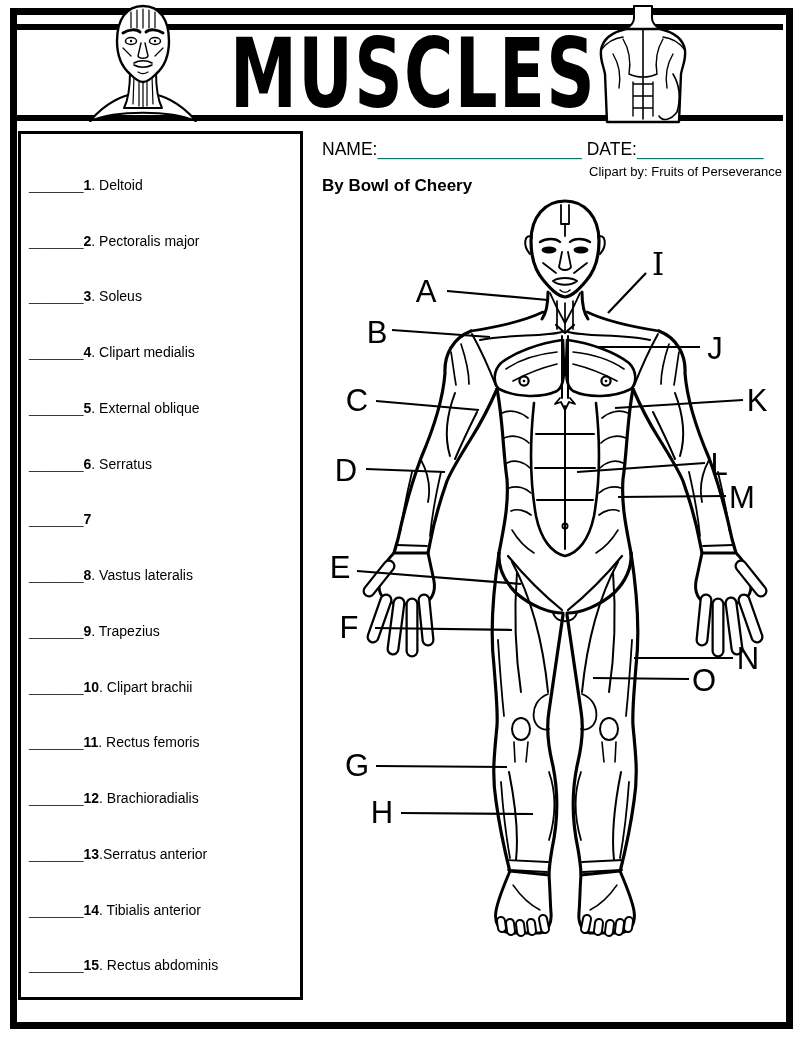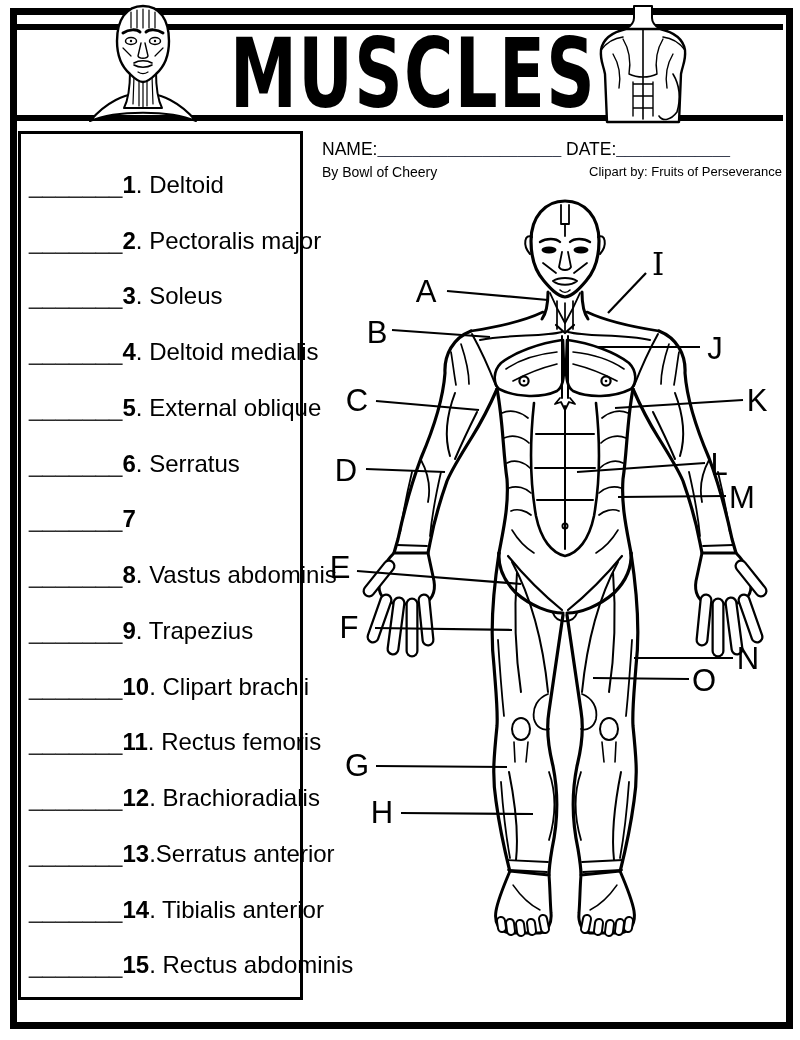--- a/index.html
+++ b/index.html
@@ -20,28 +20,28 @@
 
   .clipart { position:absolute; }
   .head-clip  { left:86px;  top:0;   width:114px; height:124px; }
   .torso-clip { left:593px; top:4px; width:100px; height:124px; }
 
   
   .list-box { position:absolute; left:18px; top:131px; width:285px; height:869px;
               border:3px solid #000; box-sizing:border-box; background:#fff; }
   .list { padding-top:23px; }
   .row  { height:55.75px; display:flex; align-items:center; padding-left:8px;
-          font-size:24px; white-space:pre; }
+          font-size:14px; white-space:pre; }
   .row .num { font-weight:bold; }
   .row .blank { color:#2b2b2b; }
 
   
   .info-row { position:absolute; left:322px; top:139px; font-size:17.5px; white-space:pre; }
-  .info-row .blank { color:#0f172a;font-family:Liberation Serif, serif; }
-  .byline  { position:absolute; left:322px; top:164px; font-size:14px; }
+  .info-row .blank { color:#0f766e; }
+  .byline  { position:absolute; left:322px; top:176px; font-size:17px;font-weight:bold; }
   .credit  { position:absolute; right:18px; top:164px; font-size:13px; }
 
   
   svg.figure { position:absolute; left:0; top:0; }
   .lbl  { font-family:"Liberation Sans", sans-serif; font-size:31px; fill:#000; }
   .lbl.serif { font-family:"DejaVu Serif", serif; }
   .ldr  { stroke:#000; stroke-width:2.2; }
 
   
   .fb path { stroke:#000; stroke-width:13; stroke-linecap:round; fill:none; }
@@ -89,25 +89,25 @@
       <path stroke-width="1.4" d="M40 80 L60 80 M40 92 L60 92 M40 104 L60 104 M40 78 L40 112 M60 78 L60 112"></path>
       <path stroke-width="1.6" d="M80 70 C86 80 88 94 84 108 C78 116 70 118 66 112"></path>
     </g>
   </svg>
 
   <div class="list-box">
     <div class="list">
         <div class="row"><span class="blank">_______</span><span class="num">1</span><span>. Deltoid</span></div>
         <div class="row"><span class="blank">_______</span><span class="num">2</span><span>. Pectoralis major</span></div>
         <div class="row"><span class="blank">_______</span><span class="num">3</span><span>. Soleus</span></div>
-        <div class="row"><span class="blank">_______</span><span class="num">4</span><span>. Deltoid medialis</span></div>
+        <div class="row"><span class="blank">_______</span><span class="num">4</span><span>. Clipart medialis</span></div>
         <div class="row"><span class="blank">_______</span><span class="num">5</span><span>. External oblique</span></div>
         <div class="row"><span class="blank">_______</span><span class="num">6</span><span>. Serratus</span></div>
         <div class="row"><span class="blank">_______</span><span class="num">7</span></div>
-        <div class="row"><span class="blank">_______</span><span class="num">8</span><span>. Vastus abdominis</span></div>
+        <div class="row"><span class="blank">_______</span><span class="num">8</span><span>. Vastus lateralis</span></div>
         <div class="row"><span class="blank">_______</span><span class="num">9</span><span>. Trapezius</span></div>
         <div class="row"><span class="blank">_______</span><span class="num">10</span><span>. Clipart brachii</span></div>
         <div class="row"><span class="blank">_______</span><span class="num">11</span><span>. Rectus femoris</span></div>
         <div class="row"><span class="blank">_______</span><span class="num">12</span><span>. Brachioradialis</span></div>
         <div class="row"><span class="blank">_______</span><span class="num">13</span><span>.Serratus anterior</span></div>
         <div class="row"><span class="blank">_______</span><span class="num">14</span><span>. Tibialis anterior</span></div>
         <div class="row"><span class="blank">_______</span><span class="num">15</span><span>. Rectus abdominis</span></div>
       </div>
   </div>
 

